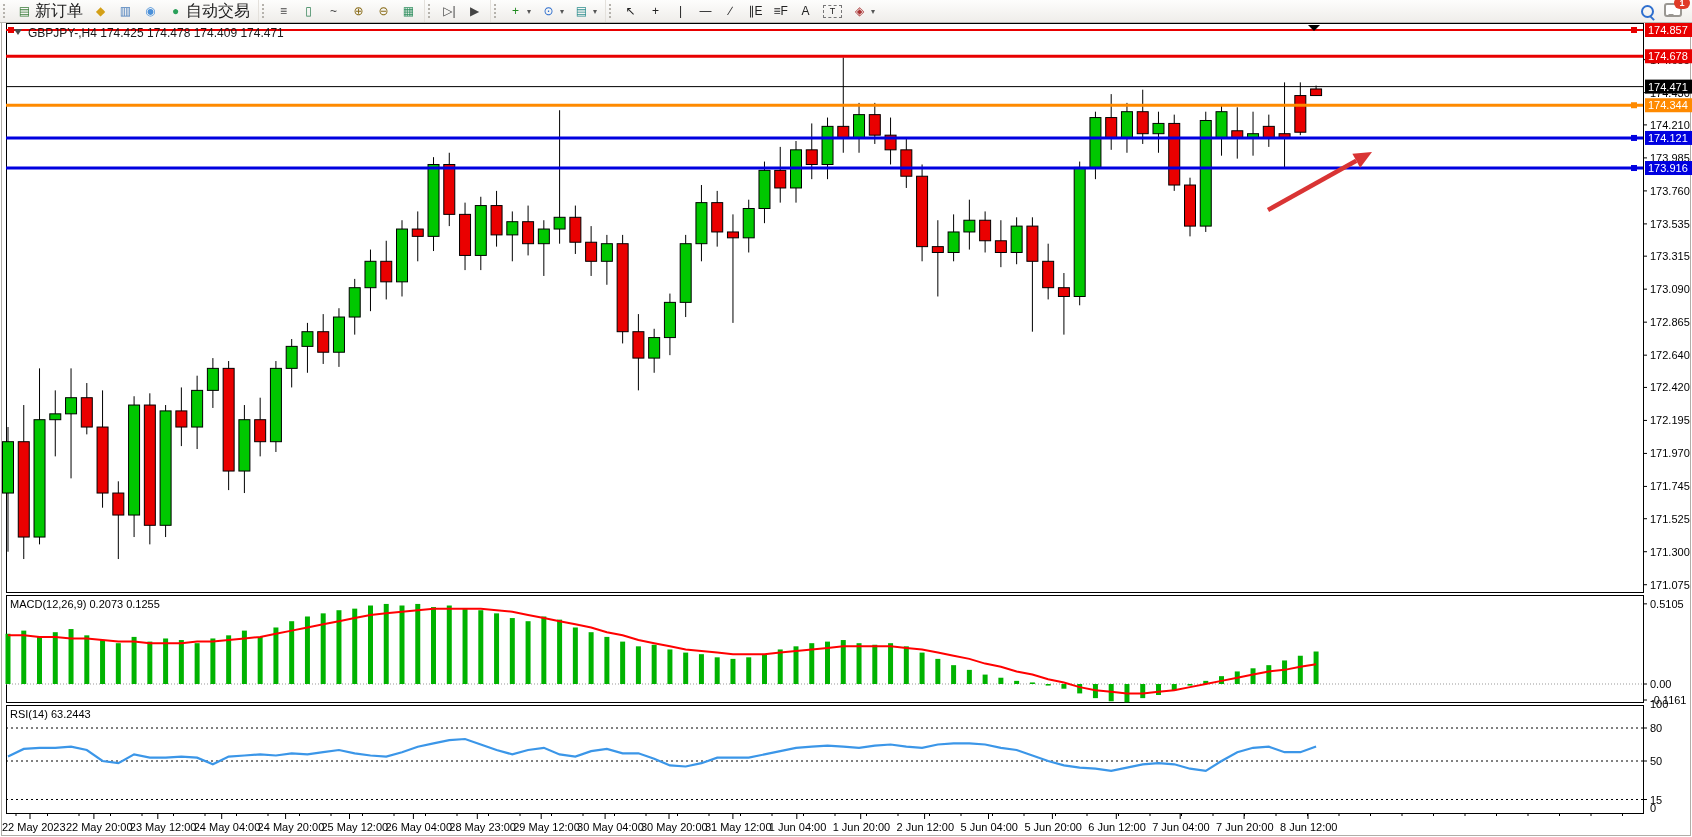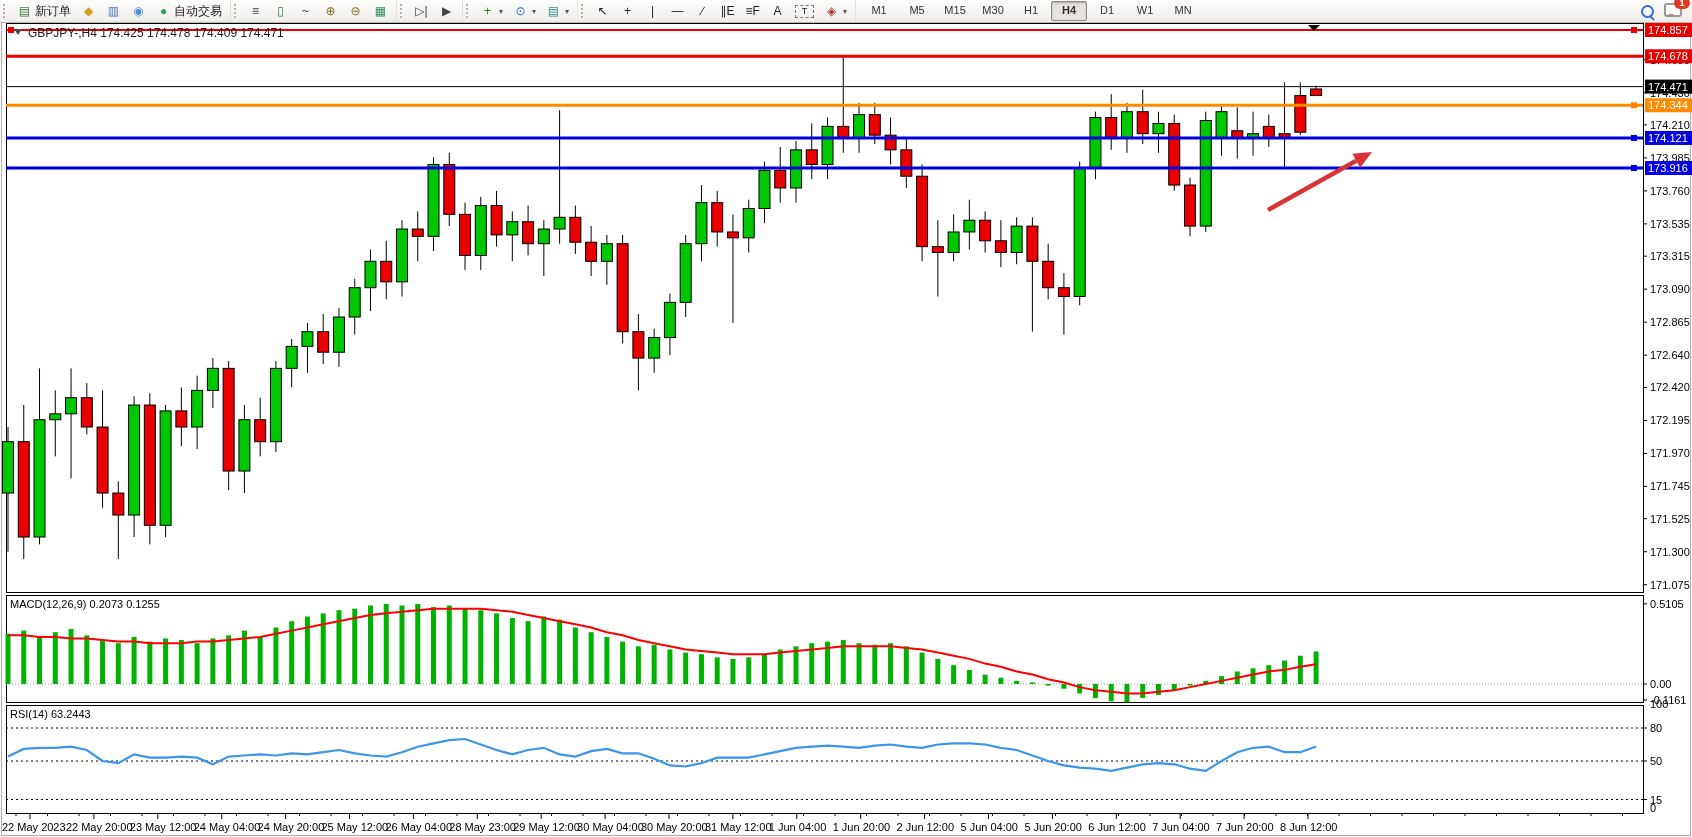--- a/index.html
+++ b/index.html
@@ -6,21 +6,21 @@
   body{font-family:"Liberation Sans", sans-serif; width:1692px; height:837px; overflow:hidden; position:relative;}
   #app{position:absolute;inset:0;background:#fff;}
   
   #toolbar{position:absolute;left:0;top:0;width:1692px;height:22px;background:linear-gradient(#fdfdfc,#efedea);
            border-bottom:1px solid #b9b6b0;display:flex;align-items:center;font-size:12px;color:#222;z-index:5;}
   .tb-group{display:flex;align-items:center;height:22px;padding:0 3px;border-left:1px solid #e4e1dc;}
   .tb-group:first-child{border-left:none;}
   .grip{width:4px;height:14px;border-left:2px dotted #b5b2ac;margin-right:3px;}
   .tb-btn{display:flex;align-items:center;gap:3px;height:19px;padding:0 4px;border:1px solid transparent;border-radius:2px;background:transparent;cursor:default;}
   .tb-ico{display:inline-block;width:15px;text-align:center;font-size:12px;line-height:15px;}
-  .tb-lab{font-size:12px;color:#1a1a1a;white-space:nowrap;}
+  .tb-lab{font-size:16px;color:#1a1a1a;white-space:nowrap;}
   .tb-caret{font-size:8px;color:#555;margin-left:1px;}
   .tf-btn{height:18px;min-width:26px;padding:0 4px;margin:0 1px;border:1px solid transparent;border-radius:2px;
           font-size:11px;color:#333;background:transparent;text-align:center;line-height:17px;}
   .tf-btn.active{border:1px solid #8e8b86;background:#e6e3de;box-shadow:inset 0 1px 2px rgba(0,0,0,.25);font-weight:bold;}
   #tb-right{margin-left:auto;display:flex;align-items:center;gap:10px;padding-right:10px;}
   .mag{width:9px;height:9px;border:2px solid #2f6fce;border-radius:50%;position:relative;display:inline-block;}
   .mag::after{content:"";position:absolute;width:2px;height:6px;background:#2f6fce;left:8px;top:8px;transform:rotate(-45deg);}
   .bubble{width:14px;height:10px;border:2px solid #9a9792;border-radius:3px;position:relative;display:inline-block;background:#fff;}
   .bubble::after{content:"";position:absolute;left:2px;bottom:-5px;border:3px solid transparent;border-top-color:#9a9792;}
   .badge{position:absolute;top:-6px;right:-8px;min-width:12px;height:12px;border-radius:7px;background:#e03a26;color:#fff;
@@ -129,31 +129,20 @@
             <span class="tb-ico" style="color: rgb(34, 34, 34);">A</span>
           </div>
           <div class="tb-btn">
             <span class="tb-ico lab-box" style="color: rgb(34, 34, 34);">T</span>
           </div>
           <div class="tb-btn">
             <span class="tb-ico" style="color: rgb(170, 51, 51);">◈</span>
             <span class="tb-caret">▾</span>
           </div>
         </div>
-      </div>
-    <div id="tb-tf" style="display:flex;align-items:center;border-left:1px solid #e4e1dc;padding-left:4px;">
-        <div class="tf-btn">M1</div>
-        <div class="tf-btn">M5</div>
-        <div class="tf-btn">M15</div>
-        <div class="tf-btn">M30</div>
-        <div class="tf-btn">H1</div>
-        <div class="tf-btn active">H4</div>
-        <div class="tf-btn">D1</div>
-        <div class="tf-btn">W1</div>
-        <div class="tf-btn">MN</div>
       </div>
     <div id="tb-right">
       <span class="mag"></span>
       <span style="position:relative;display:inline-block;">
         <span class="bubble"></span>
         <span class="badge">1</span>
       </span>
     </div>
   </div>
 

